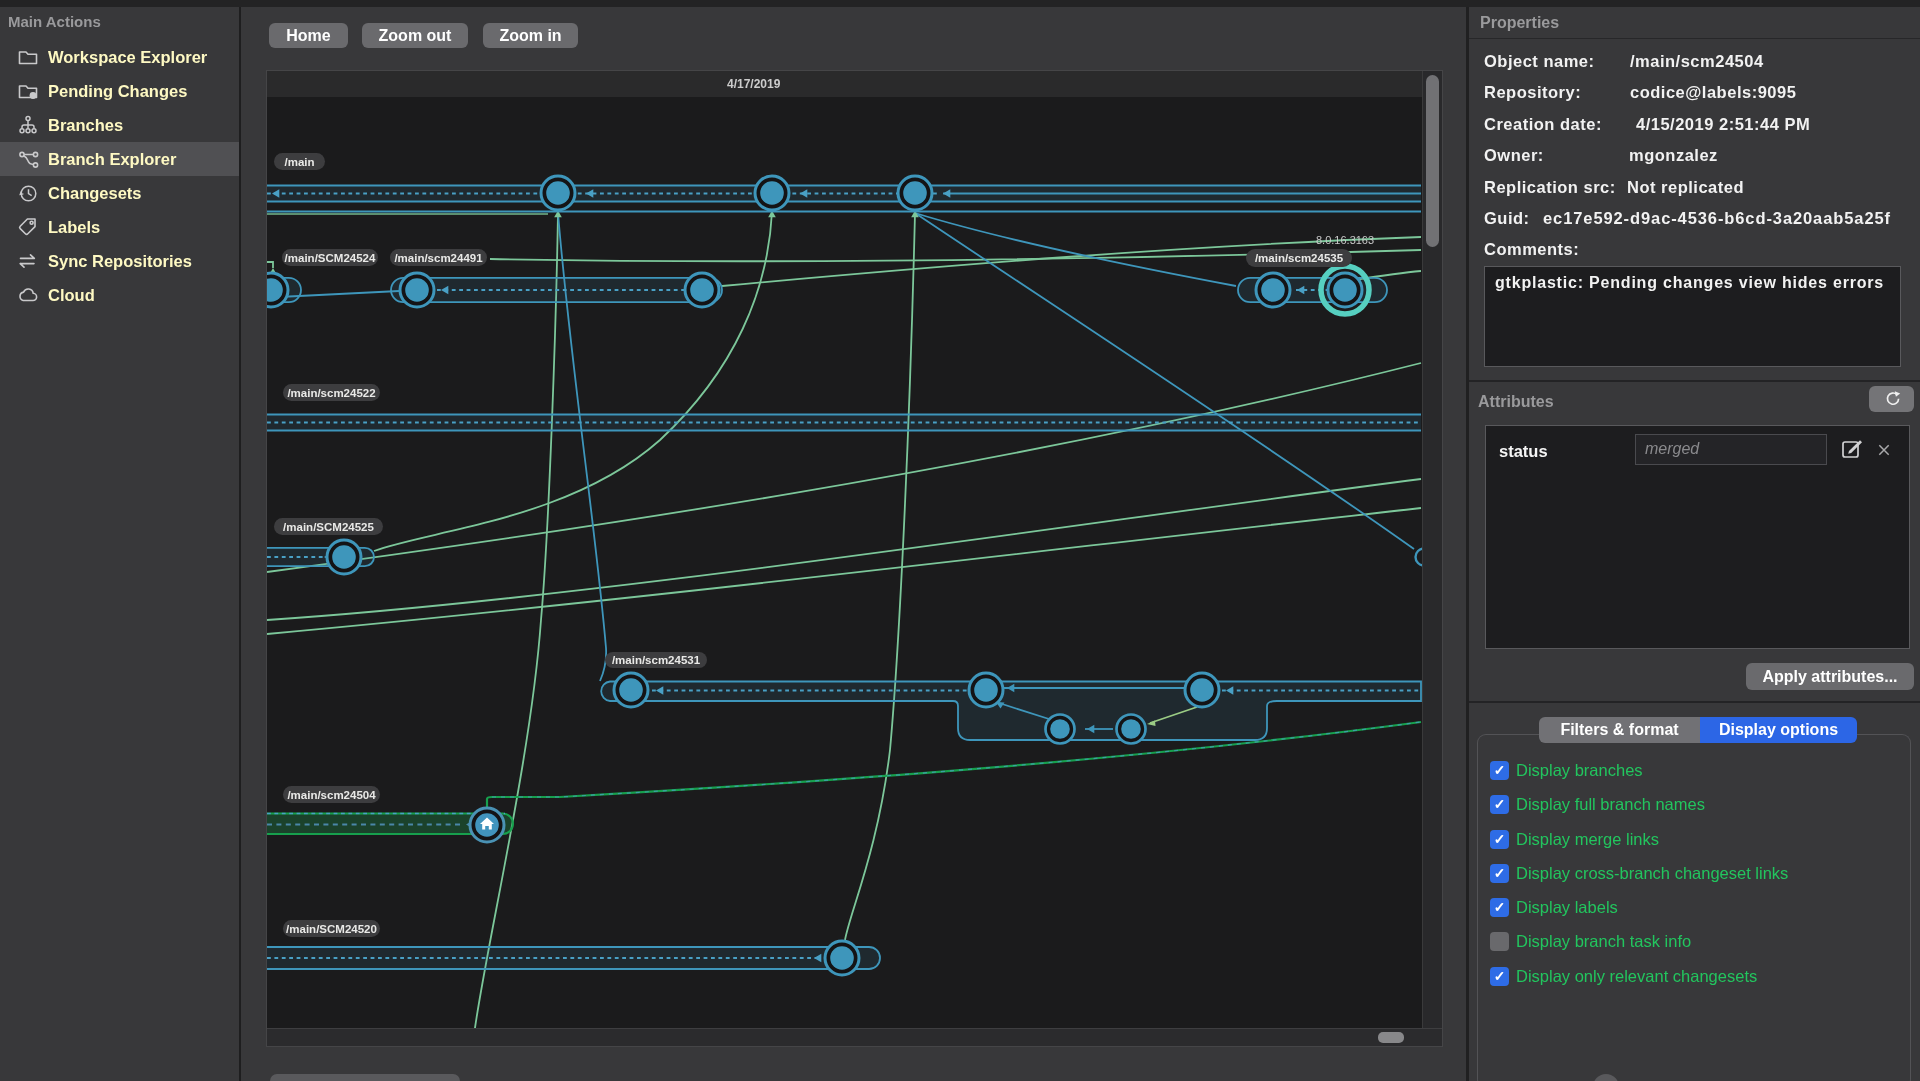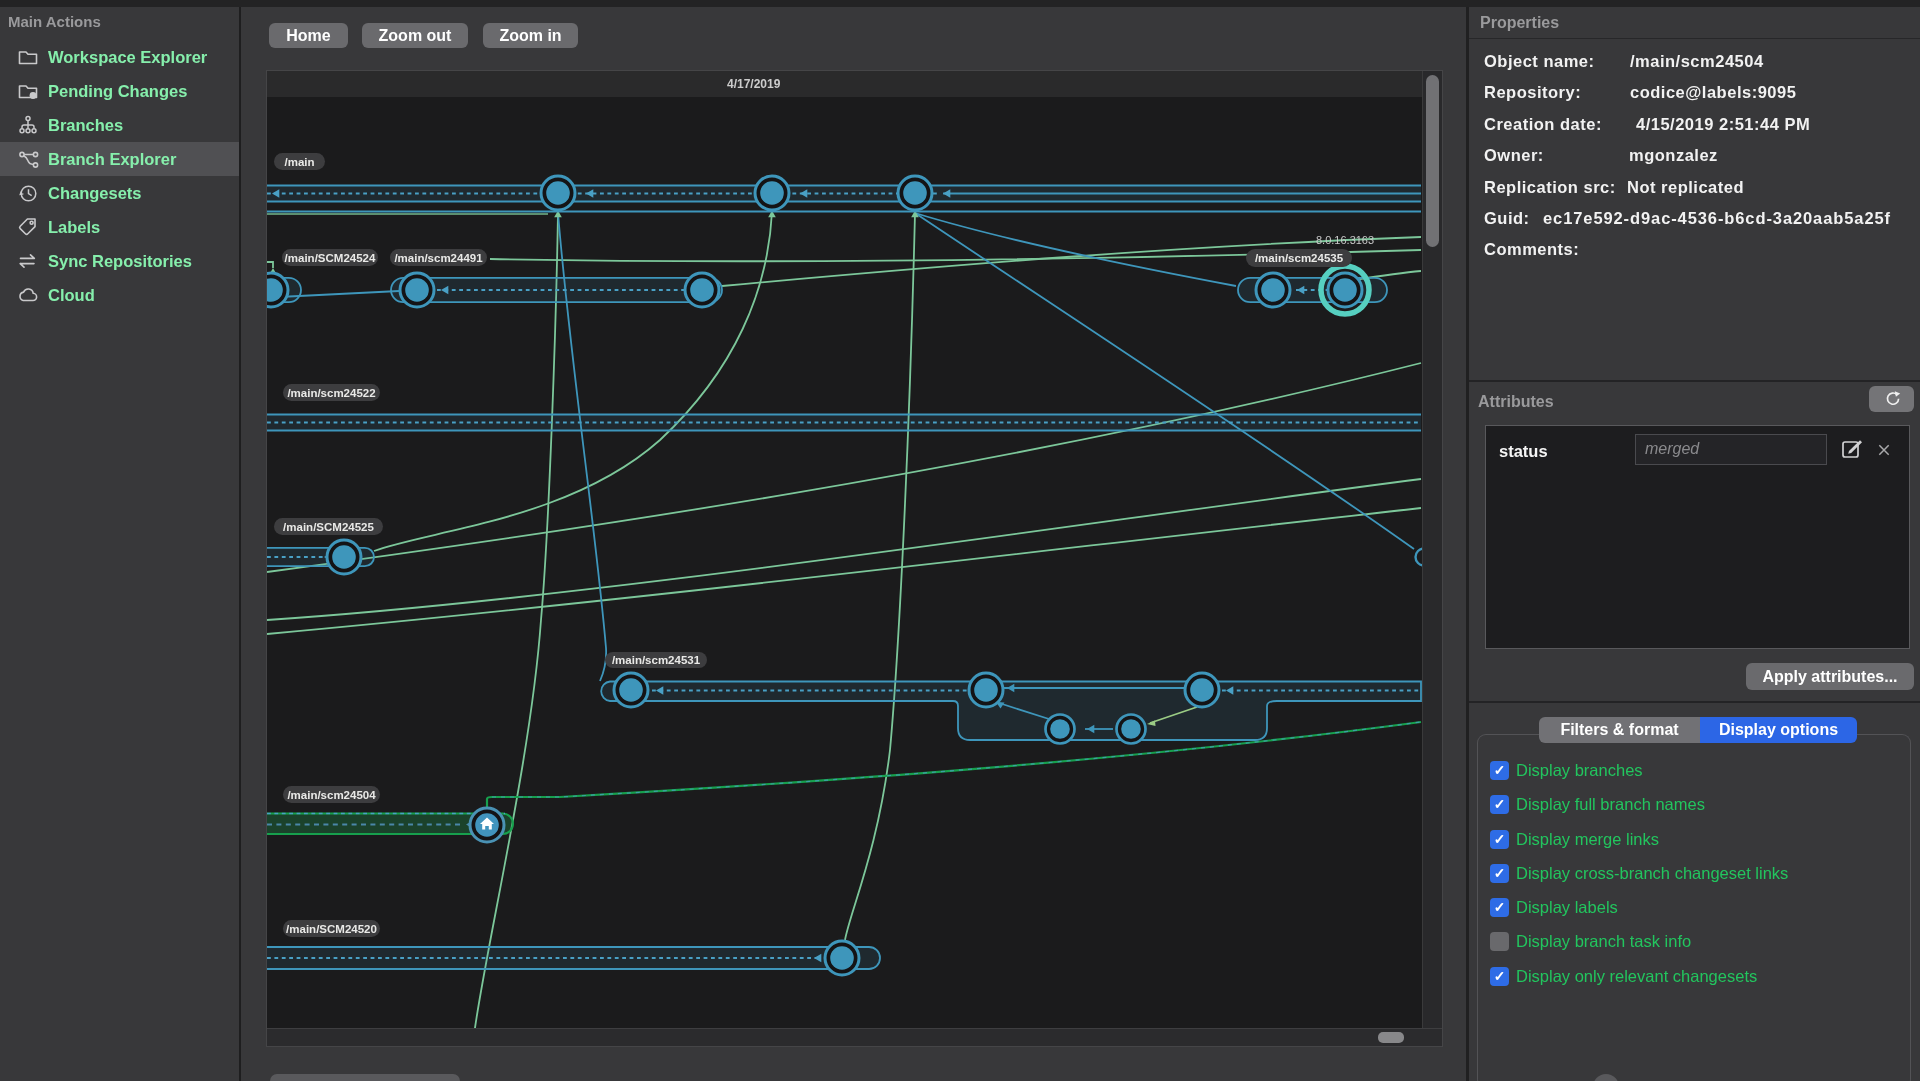--- a/index.html
+++ b/index.html
@@ -3,21 +3,21 @@
 <meta charset="utf-8">
 <style>
   * { margin:0; padding:0; box-sizing:border-box; }
   html,body { width:1920px; height:1081px; overflow:hidden; }
   body { background:#38383a; font-family:"Liberation Sans", sans-serif; position:relative; }
   .abs { position:absolute; }
   .topstrip { left:0; top:0; width:1920px; height:7px; background:#232324; }
   
   .sidebar { left:0; top:7px; width:239px; height:850px; background:#38383a;padding-left:16px; }
   .sb-title { position:absolute; left:8px; top:6px; font-size:15px; font-weight:bold; color:#9a9a9c; }
-  .sb-item { position:absolute; left:0; width:239px; height:34px; color:#86efac; font-size:16.5px; font-weight:bold; }
+  .sb-item { position:absolute; left:0; width:239px; height:34px; color:#fef9c3; font-size:16.5px; font-weight:bold; }
   .sb-item .txt { position:absolute; left:48px; top:50%; transform:translateY(-50%); white-space:nowrap; }
   .sb-item svg { position:absolute; left:17px; top:50%; transform:translateY(-50%); }
   .sb-sel { background:#505053; }
   .vdiv1 { left:239px; top:7px; width:2px; height:1074px; background:#1e1e1f; }
   .vdiv2 { left:1466px; top:7px; width:3px; height:1074px; background:#202021; }
   
   .btn { position:absolute; background:#6a6a6d; border-radius:6px; color:#ffffff; font-size:16px; font-weight:bold; text-align:center; line-height:25px; height:25px; }
   
   .canvas { left:266px; top:70px; width:1177px; height:977px; background:#1b1b1c; border:1px solid #454547; }
   .canvas-header { position:absolute; left:0; top:0; width:1155px; height:26px; background:#2a2a2b; }
@@ -258,20 +258,23 @@
     <div class="pval" style="left:161px; top:76px;">codice@labels:9095</div>
   <div class="plabel" style="left:15px; top:108px;">Creation date:</div>
     <div class="pval" style="left:167px; top:108px;">4/15/2019 2:51:44 PM</div>
   <div class="plabel" style="left:15px; top:139px;">Owner:</div>
     <div class="pval" style="left:160px; top:139px;">mgonzalez</div>
   <div class="plabel" style="left:15px; top:171px;">Replication src:</div>
     <div class="pval" style="left:158px; top:171px;">Not replicated</div>
   <div class="plabel" style="left:15px; top:202px;">Guid:</div>
     <div class="pval" style="left:74px; top:202px; letter-spacing:0.9px;">ec17e592-d9ac-4536-b6cd-3a20aab5a25f</div>
   <div class="plabel" style="left:15px; top:233px;">Comments:</div>
+  <div class="darkbox" style="left:15px; top:259px; width:417px; height:101px;">
+    <div style="position:absolute; left:10px; top:7px; font-size:16px; font-weight:bold; color:#f2f2f2; white-space:nowrap; letter-spacing:0.8px;">gtkplastic: Pending changes view hides errors</div>
+  </div>
   <div class="secsep" style="left:0px; top:373px; width:451px;"></div>
   <div class="rp-h" style="left:9px; top:386px;">Attributes</div>
   <div style="position:absolute; left:400px; top:379px; width:45px; height:26px; background:#747477; border-radius:6px;">
     <svg width="45" height="26" viewBox="0 0 45 26" fill="none" stroke="#f0f0f0" stroke-width="1.7">
         <path d="M27.9 8.6 a5.6 5.6 0 1 0 1.7 4.2"></path>
         <path d="M25.8 5.2 l5.4 2.2 -4.3 3.4 z" fill="#f0f0f0" stroke="none"></path>
       </svg>
   </div>
   <div class="darkbox" style="left:16px; top:418px; width:425px; height:224px;">
     <div style="position:absolute; left:13px; top:16px; font-size:16.5px; font-weight:bold; color:#f5f5f5;">status</div>

